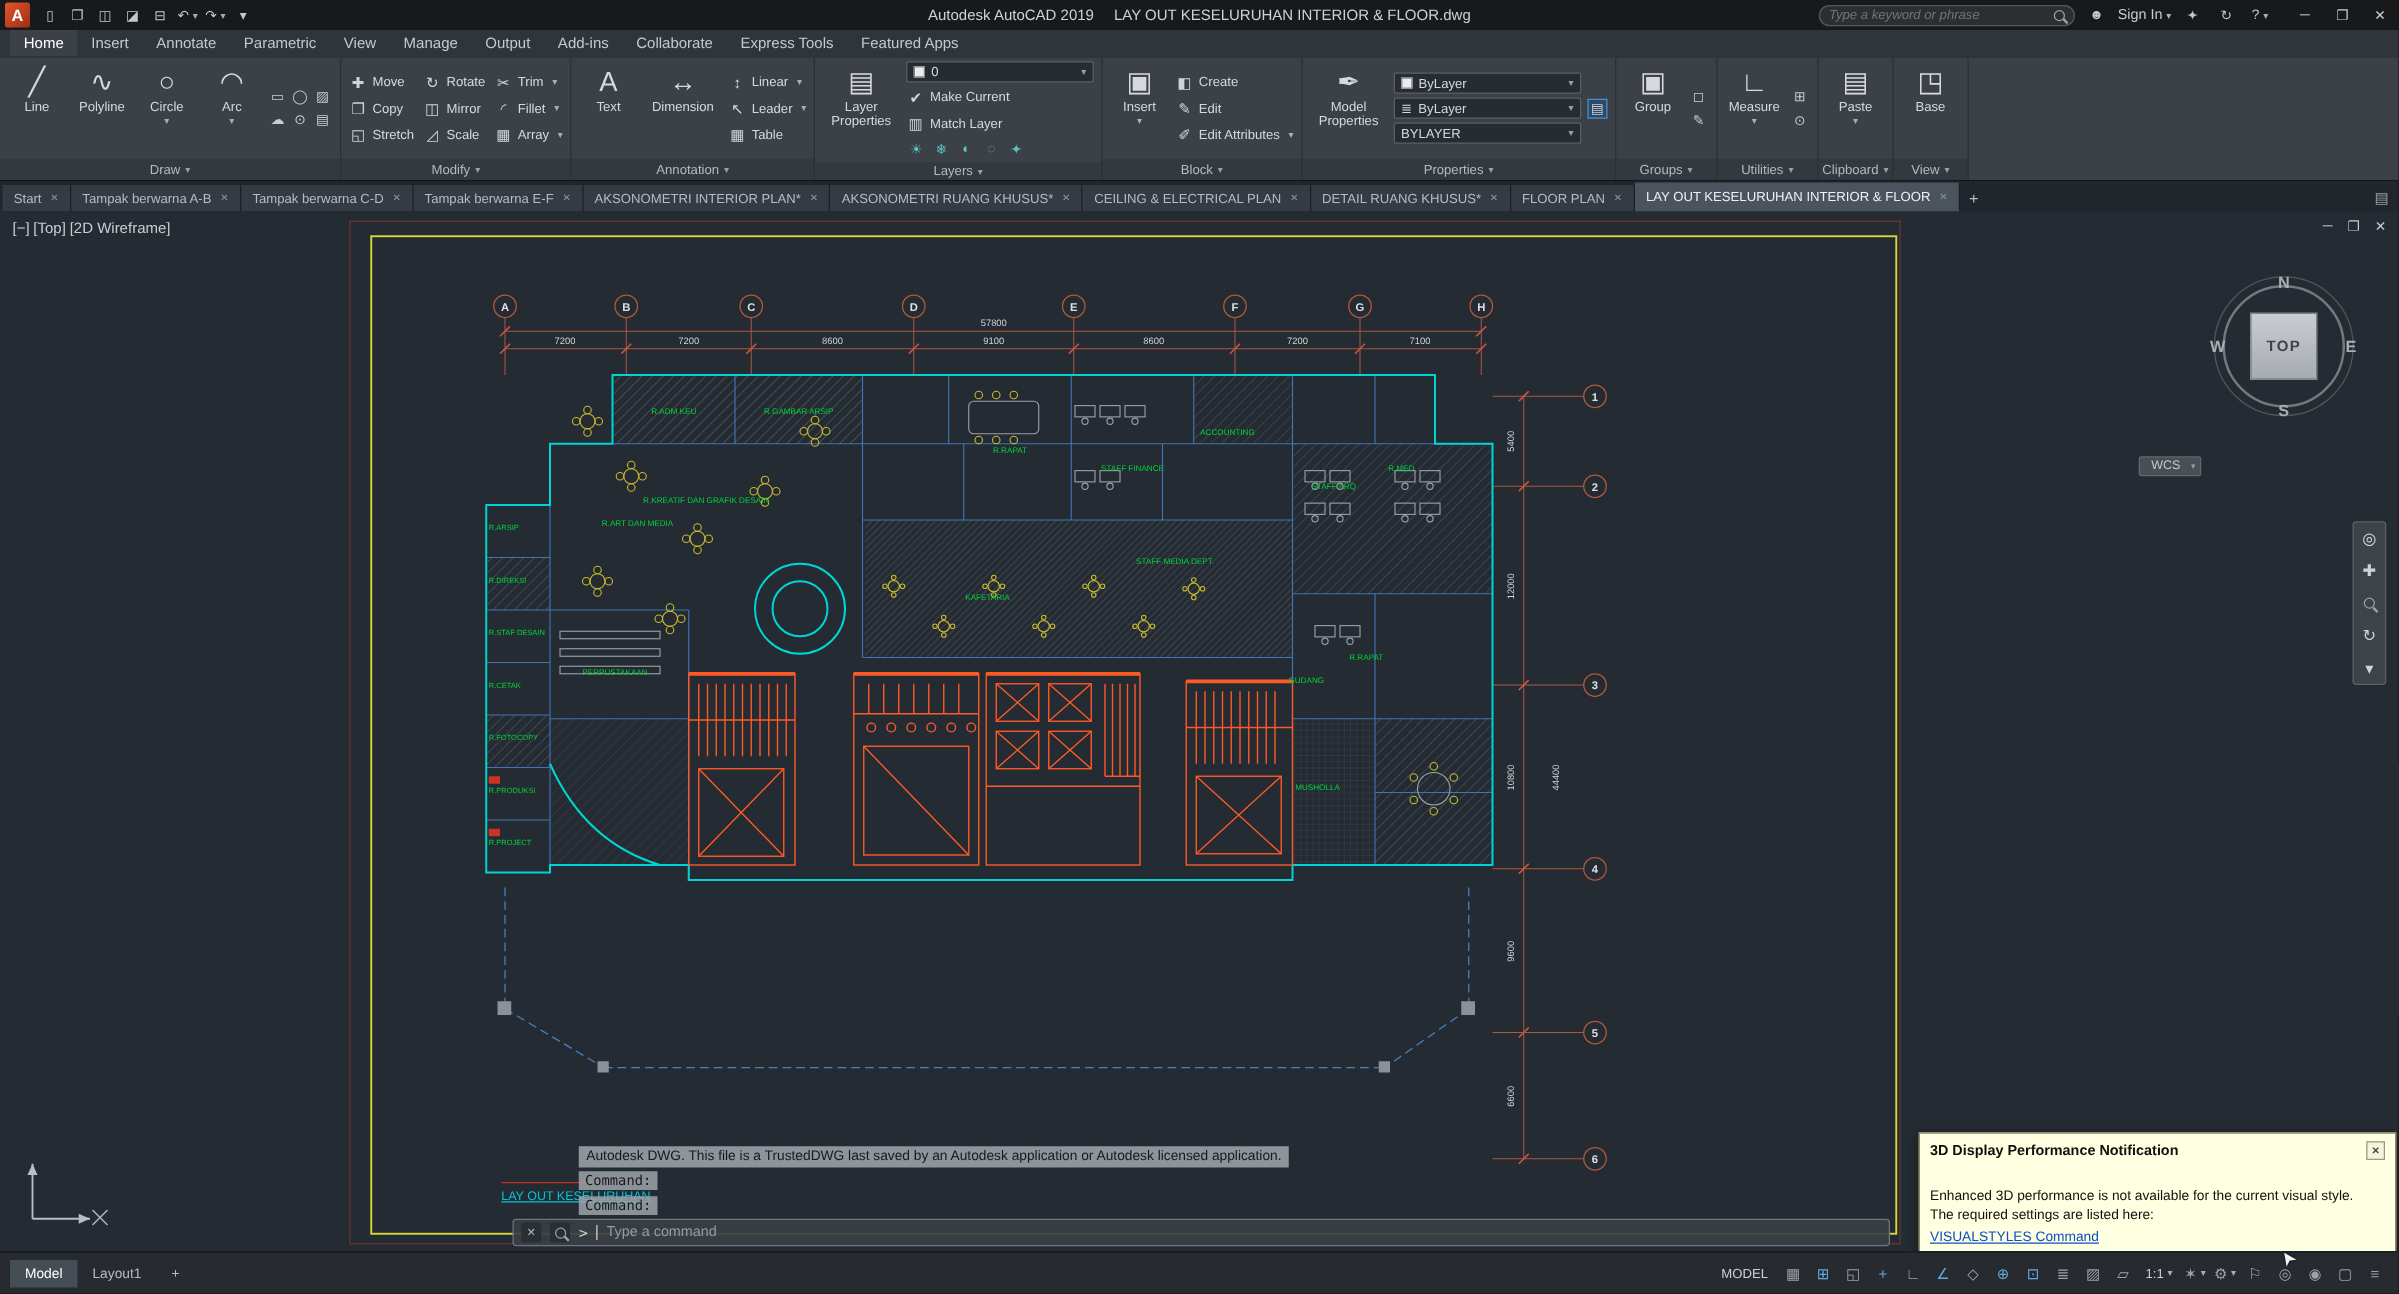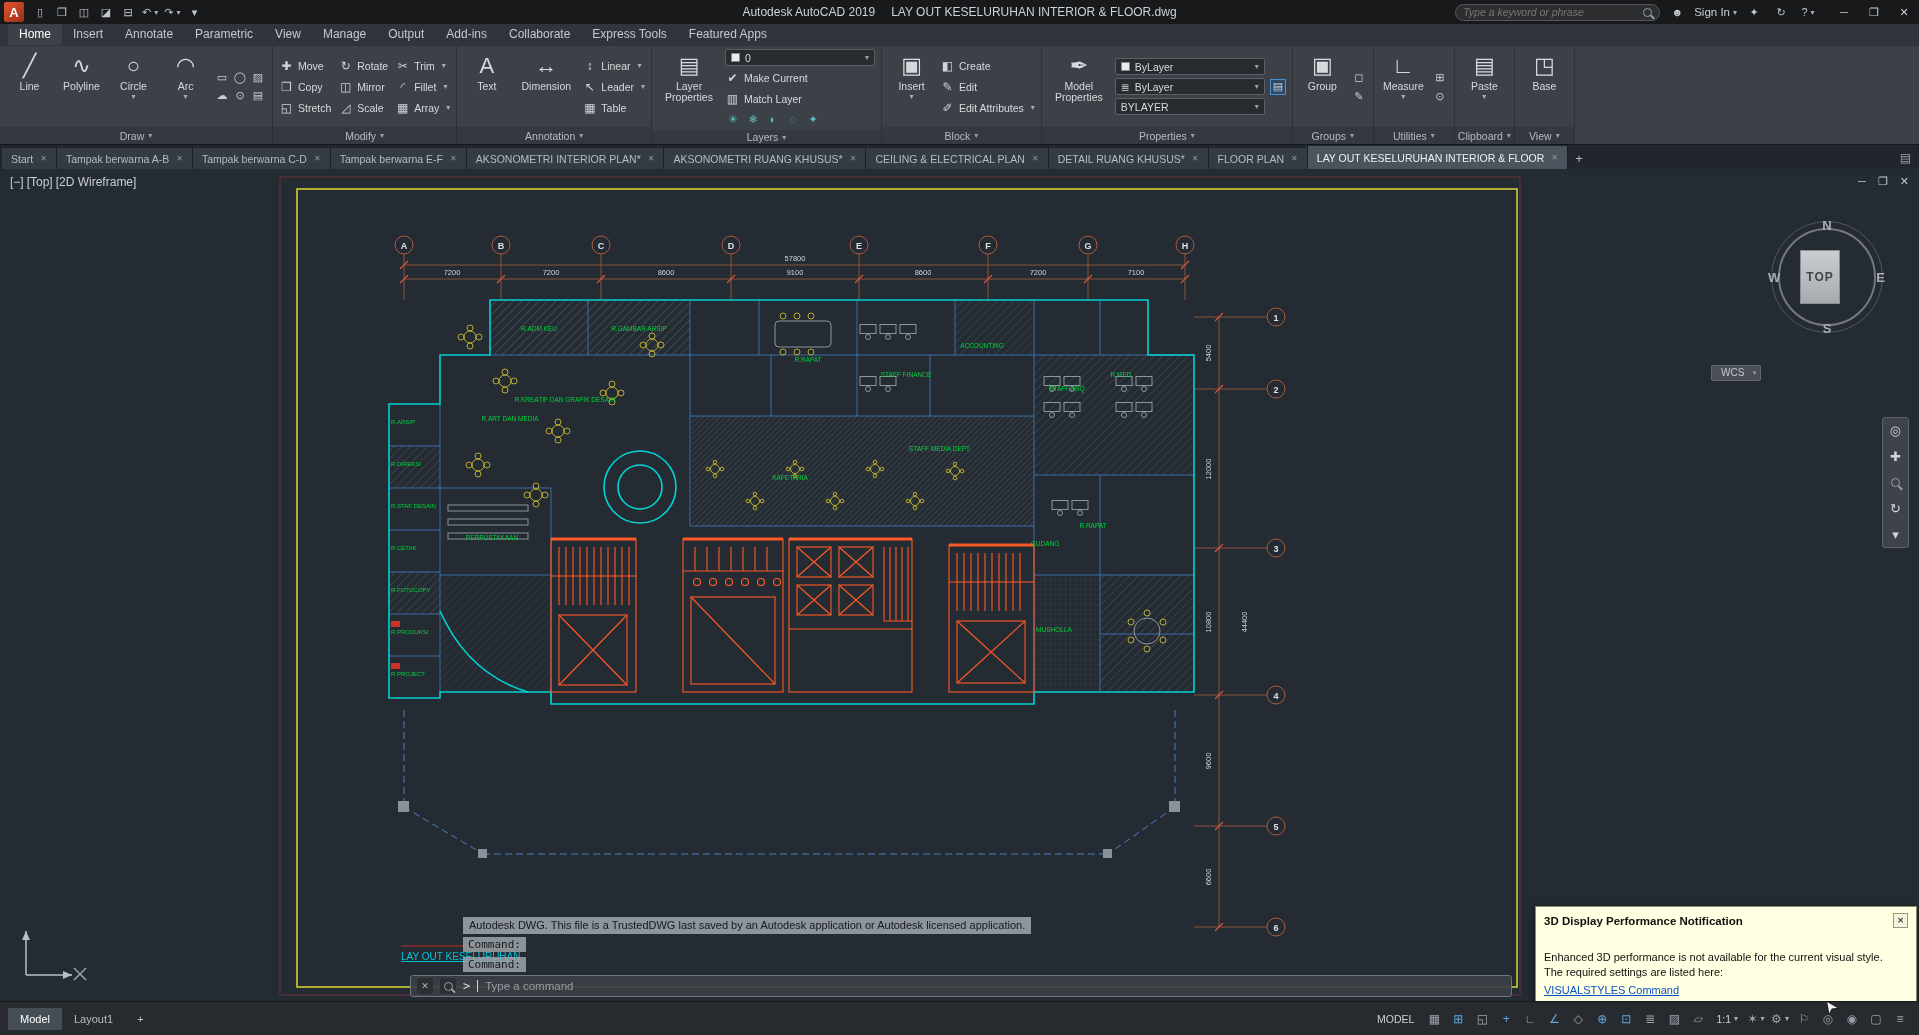--- a/index.html
+++ b/index.html
@@ -64,21 +64,21 @@
 
   
   .canvas{position:relative;height:832px;background:#252b32;overflow:hidden}
   .plan{position:absolute;inset:0;display:block}
   .vpctl{position:absolute;left:10px;top:6px;font-size:12px;color:#c9ced3;display:flex;gap:3px;z-index:3}
   .docbtns{position:absolute;right:10px;top:6px;display:flex;gap:12px;color:#c3c8cd;font-size:11px;z-index:3}
 
   .viewcube{position:absolute;left:1771px;top:52px;width:112px;height:112px;z-index:3}
   .vc-ring{position:absolute;inset:7px;border:2px solid #75797e;border-radius:50%}
   .vc-ring2{position:absolute;inset:0;border:1px solid #54575b;border-radius:50%}
-  .vc-face{position:absolute;left:29px;top:29px;width:40px;height:54px;background:linear-gradient(#c9cdd1,#a6abb0);border:1px solid #888d92;display:flex;align-items:center;justify-content:center;font-size:12px;font-weight:bold;color:#3f444a;letter-spacing:1px}
+  .vc-face{position:absolute;left:29px;top:29px;width:54px;height:54px;background:linear-gradient(#c9cdd1,#a6abb0);border:1px solid #888d92;display:flex;align-items:center;justify-content:center;font-size:12px;font-weight:bold;color:#3f444a;letter-spacing:1px}
   .vc-l{position:absolute;color:#a8aeb4;font-weight:bold;font-size:13px}
   .vc-n{top:-3px;left:50%;transform:translateX(-50%)}
   .vc-s{bottom:-3px;left:50%;transform:translateX(-50%)}
   .vc-w{left:-3px;top:50%;transform:translateY(-50%)}
   .vc-e{right:-2px;top:50%;transform:translateY(-50%)}
   .wcschip{position:absolute;left:1711px;top:196px;height:16px;padding:1px 16px 0 9px;background:#494f55;border:1px solid #62686e;border-radius:2px;font-size:10px;color:#c3c9cf;z-index:3}
   .wcschip::after{content:"▾";position:absolute;right:4px;top:3px;font-size:7px;color:#9aa0a6}
 
   .navbar{position:absolute;right:10px;top:248px;width:27px;background:rgba(70,76,82,.72);border:1px solid #5c6268;border-radius:3px;display:flex;flex-direction:column;align-items:center;padding:3px 0;gap:7px;z-index:3}
   .navbtn{color:#cfd4d9;font-size:13px;height:19px;display:flex;align-items:center;justify-content:center;width:100%}

